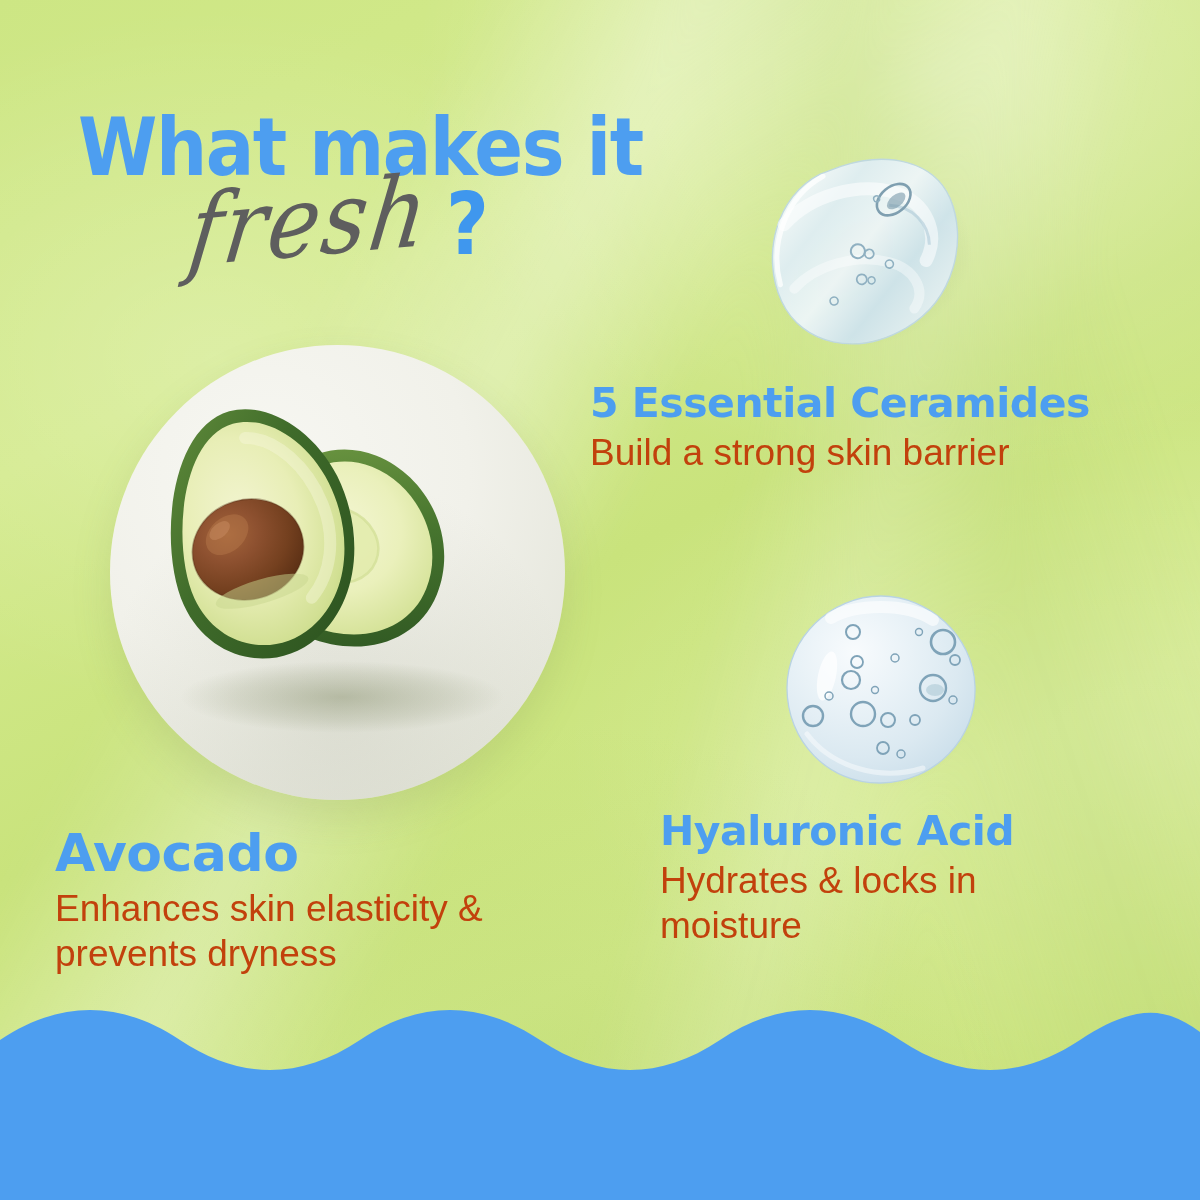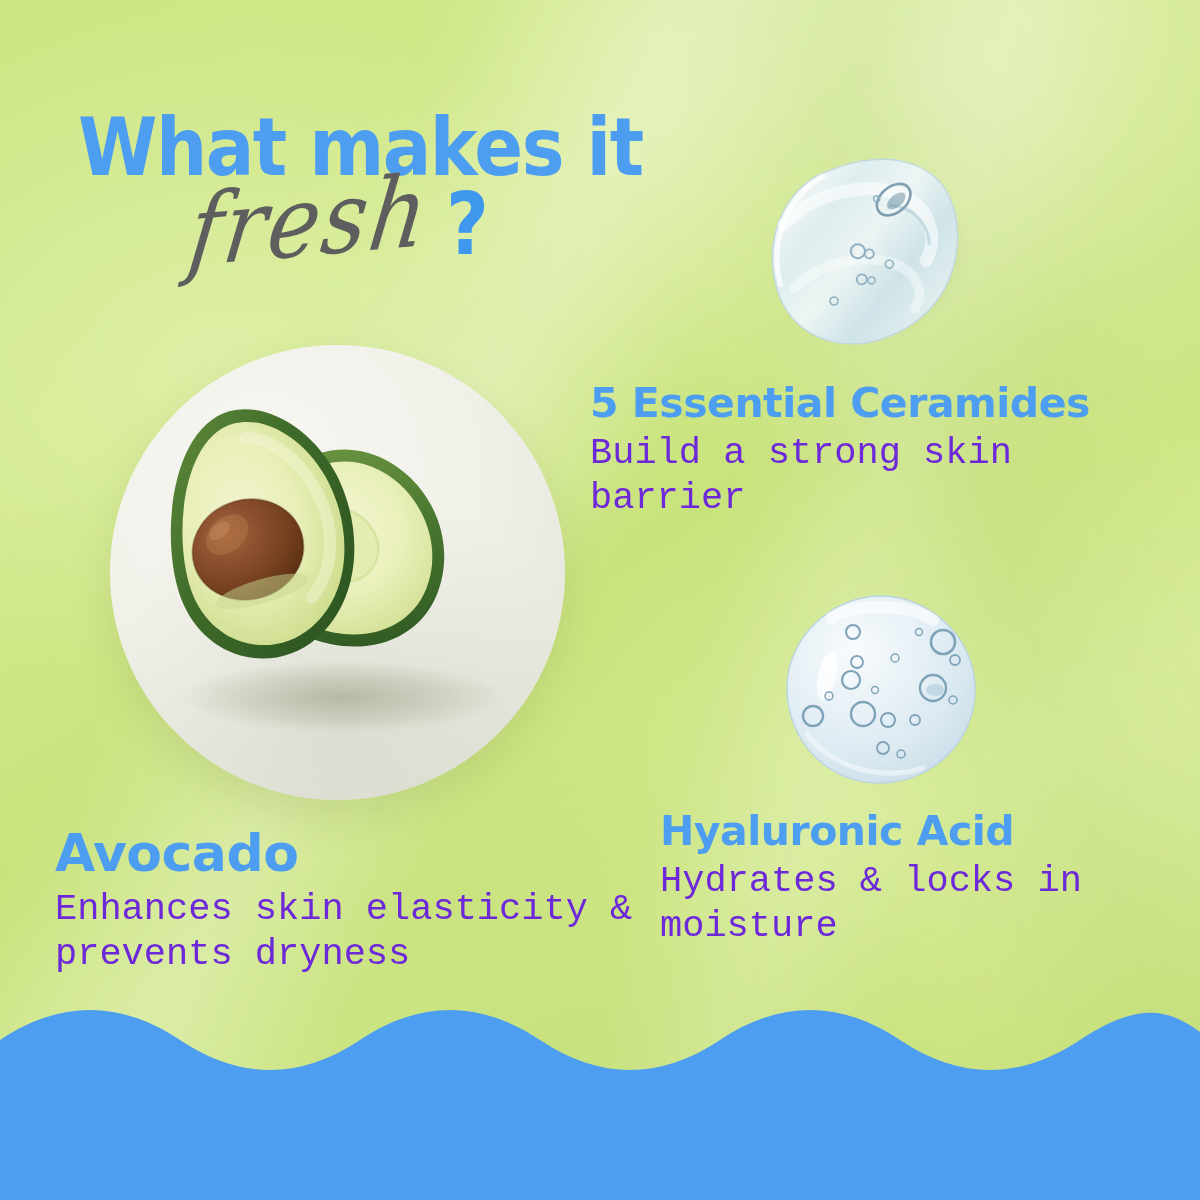--- a/index.html
+++ b/index.html
@@ -84,22 +84,22 @@
   .gel-hyaluronic { position:absolute; left:783px; top:592px; width:196px; height:196px; }
 
   
   .txt-block { position:absolute; }
   .txt-title {
     font-family:"DejaVu Sans", sans-serif;
     font-weight:700; color:#4d9ef0;
     letter-spacing:-.5px; line-height:1.06;
   }
   .txt-sub {
-    font-family:Liberation Mono, monospace;
-    font-weight:400; color:#6d28d9;
+    font-family:Liberation Sans, sans-serif;
+    font-weight:400; color:#c2410c;
     line-height:1.2; margin-top:6px;
   }
 
   #block-ceramides { left:590px; top:382px; width:580px; }
   #block-ceramides .txt-title { font-size:41px; }
   #block-ceramides .txt-sub   { font-size:37px; }
 
   #block-hyaluronic { left:660px; top:810px; width:460px; }
   #block-hyaluronic .txt-title { font-size:41px; }
   #block-hyaluronic .txt-sub   { font-size:37px; }

